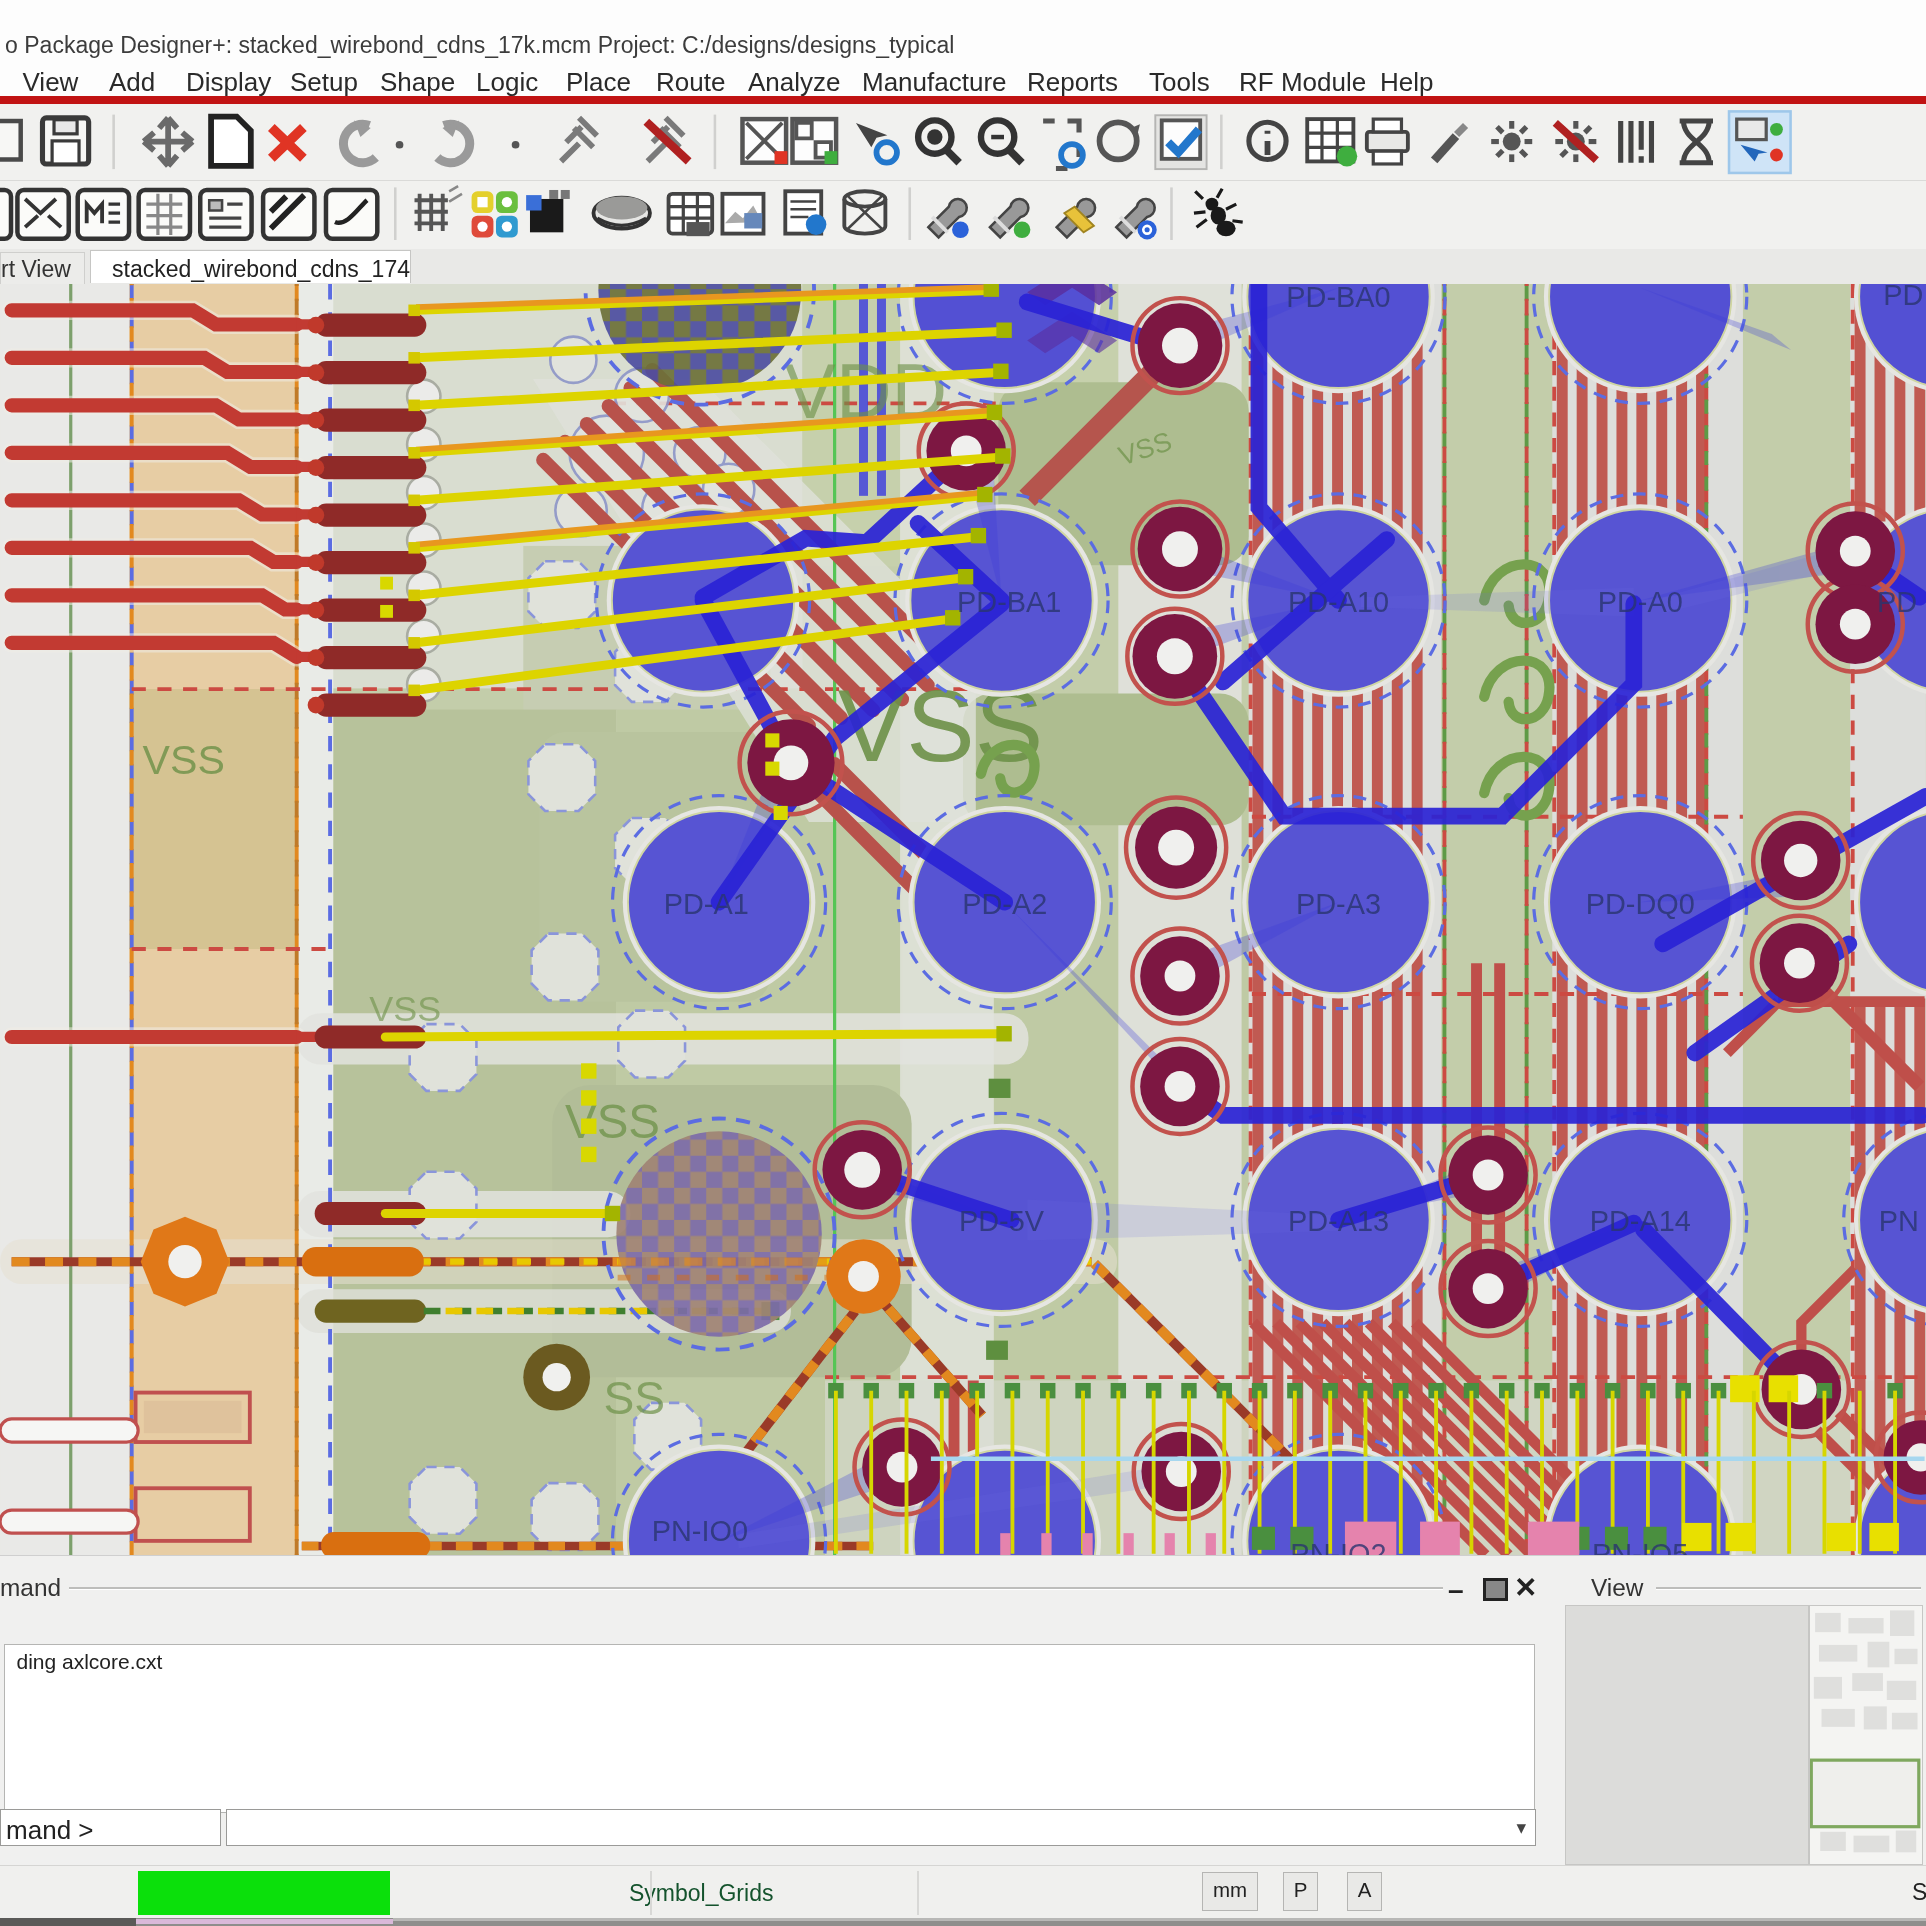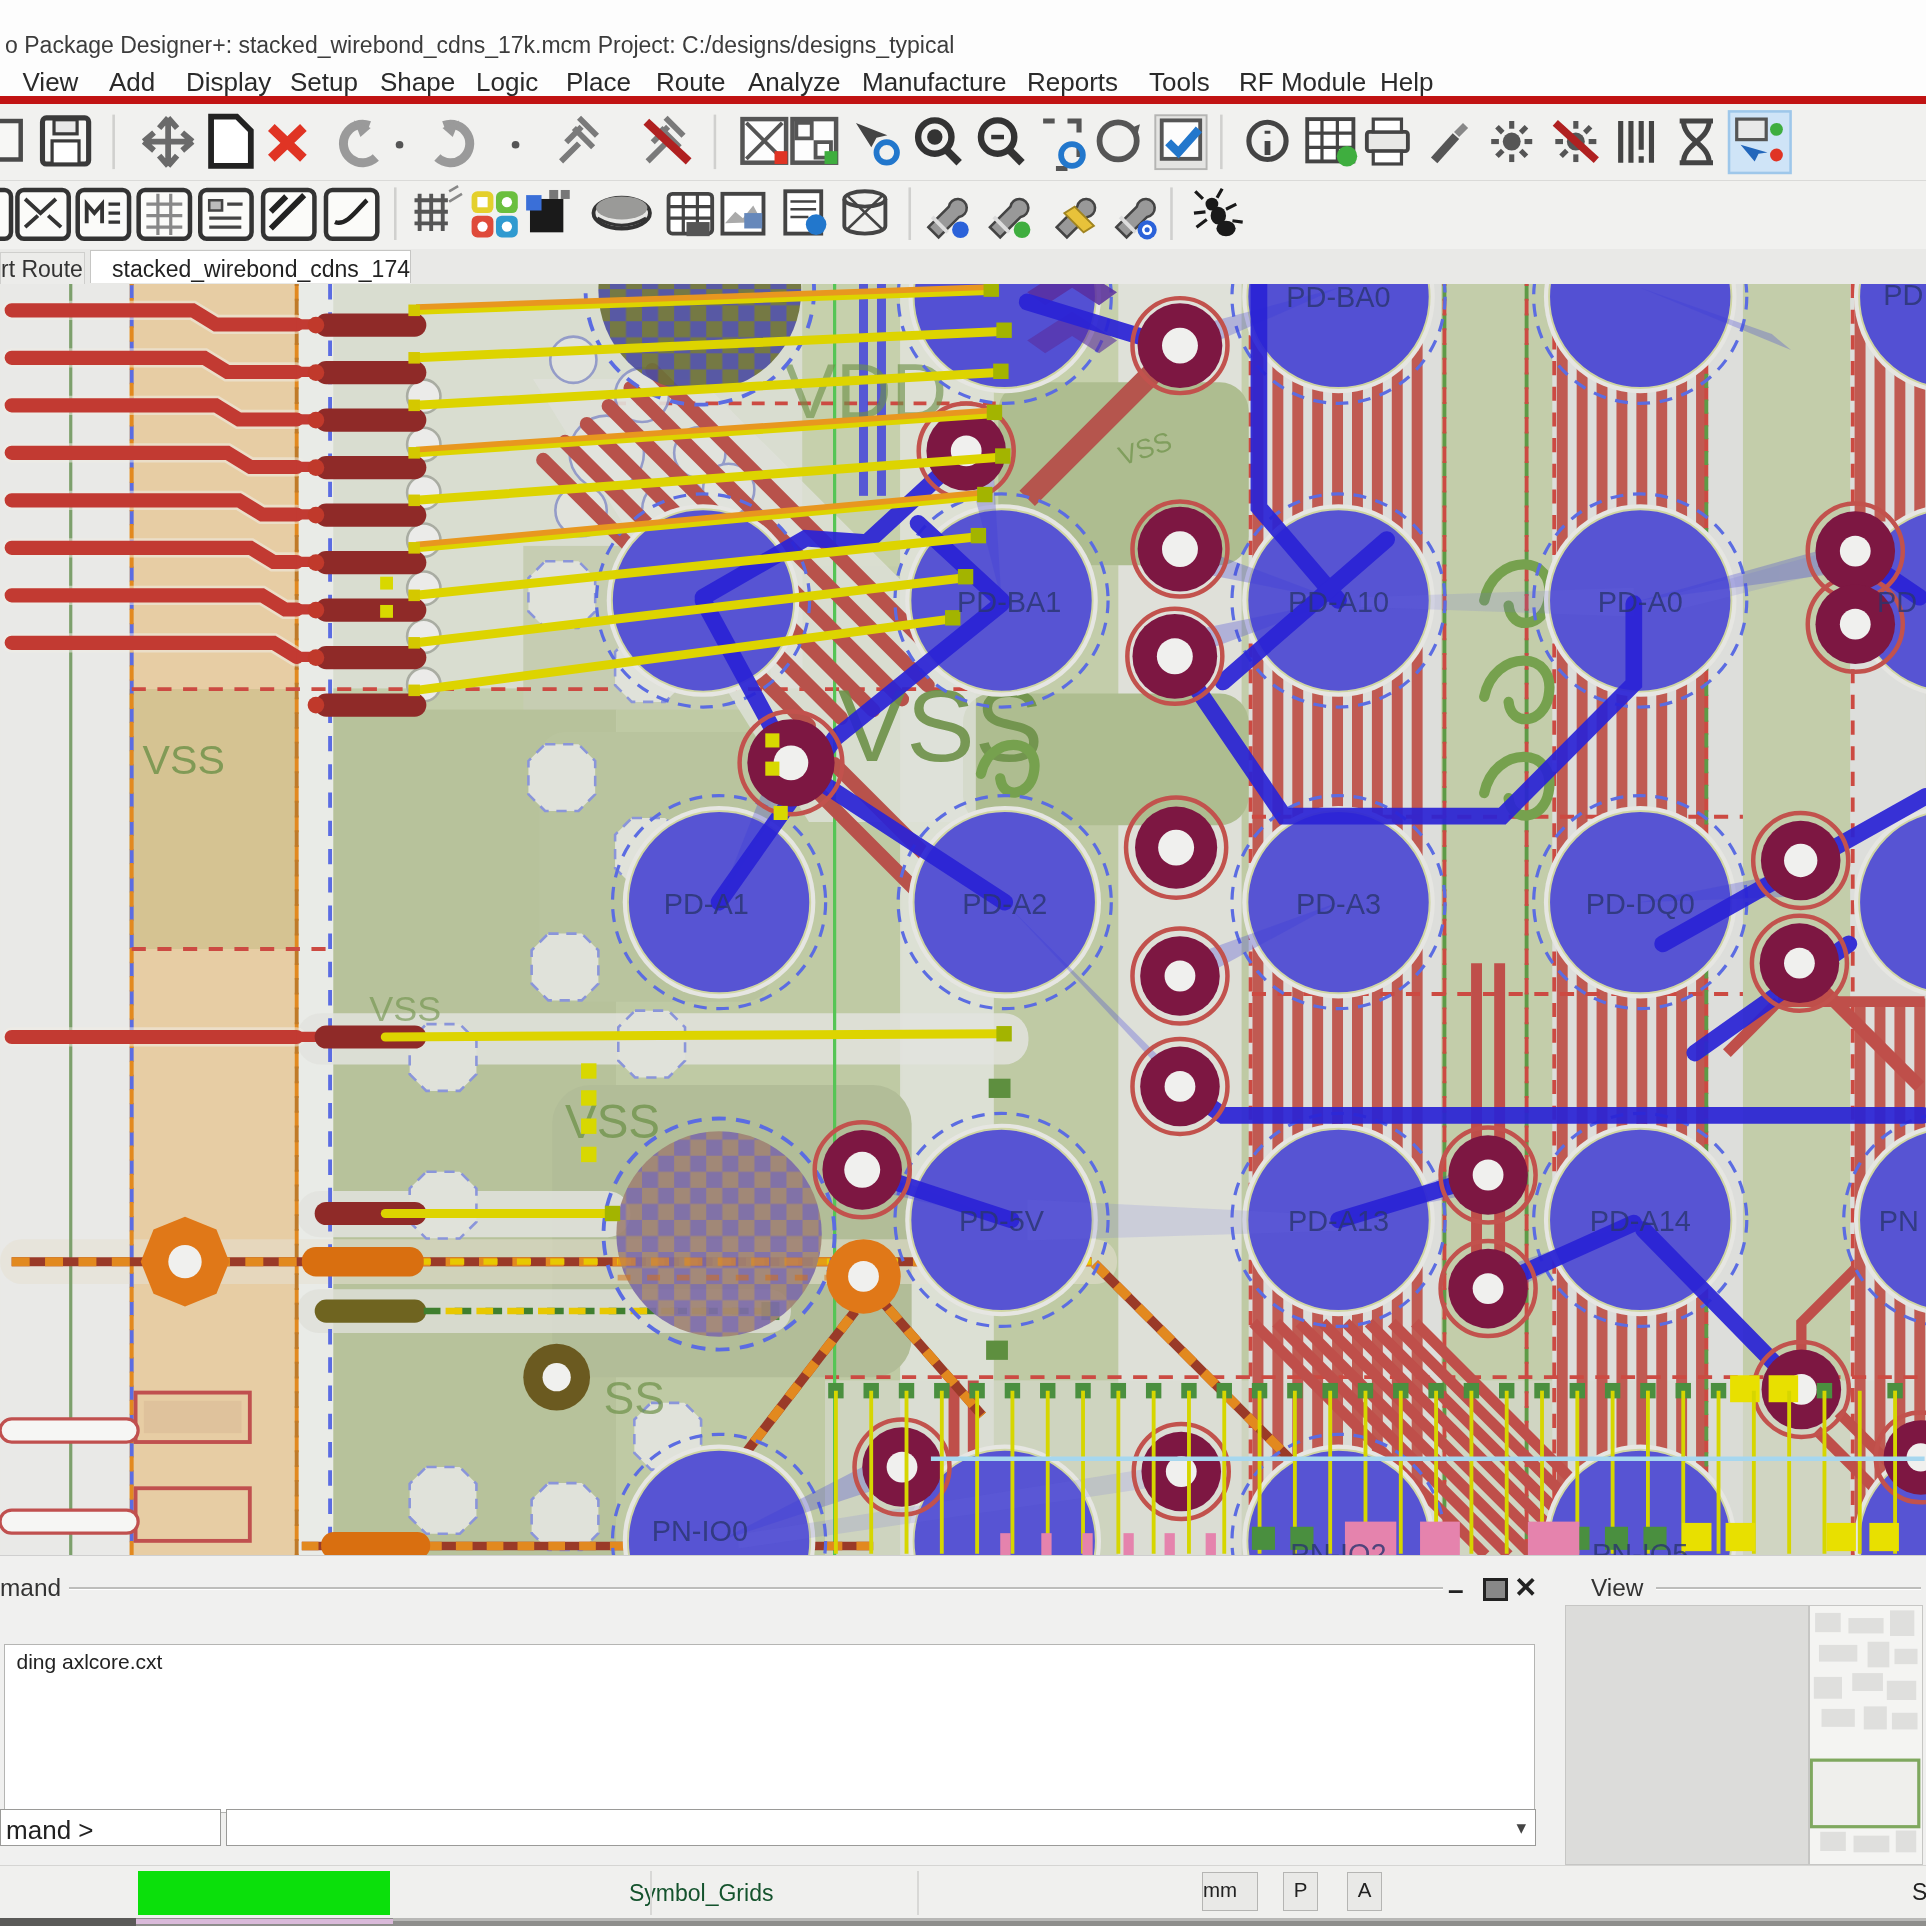--- a/index.html
+++ b/index.html
@@ -281,21 +281,21 @@
 <line x1="1825" y1="10" x2="1825" y2="92" stroke="#d0d0ce" stroke-width="4"></line>
 <g transform="translate(1900,0)" fill="#1a1a1a">
         <circle cx="-12" cy="36" r="10"></circle>
         <ellipse cx="-2" cy="54" rx="12" ry="14"></ellipse>
         <ellipse cx="10" cy="74" rx="15" ry="12"></ellipse>
         <path d="M-26,28 l-12,-12 M-4,26 l8,-14 M-22,48 l-18,2 M-20,60 l-16,12 M10,44 l16,-8 M20,62 l16,2" stroke="#1a1a1a" stroke-width="5" fill="none"></path>
       </g>
 </svg>
 </div>
 <div class="abs" id="tabrow">
-<div class="tab1">rt Route</div>
+<div class="tab1">rt View</div>
 <div class="tab2">stacked_wirebond_cdns_174</div>
 </div>
 <div class="abs" id="canvas">
 <svg width="1926" height="1271" viewBox="0 442 3000 1980" xmlns="http://www.w3.org/2000/svg">
 <defs>
 <pattern id="chk1" width="50" height="50" patternUnits="userSpaceOnUse">
 <rect width="50" height="50" fill="#4d4da0"></rect>
 <rect x="0" y="0" width="25" height="25" fill="#6c7038"></rect>
 <rect x="25" y="25" width="25" height="25" fill="#6c7038"></rect>
 </pattern>
@@ -1005,21 +1005,21 @@
 </g>
 <rect x="2" y="240" width="168" height="104" fill="#efefec" stroke="#7fa85f" stroke-width="5"></rect>
 </svg>
 </div>
 </div>
 <div class="abs" id="statusbar">
 <div class="abs" style="left:138px;top:5.1px;width:252px;height:44px;background:#0be00b;"></div>
 <div class="abs" style="left:629px;top:14px;font-size:23px;color:#14532d;">Symbol_Grids</div>
 <div class="abs" style="left:650px;top:5.1px;width:1.9px;height:44px;background:#d8d8d6;"></div>
 <div class="abs" style="left:917px;top:5.1px;width:1.9px;height:44px;background:#d8d8d6;"></div>
-<div class="abs" style="left:1202px;top:6.4px;width:56px;height:39px;background:#e9e9e7;border:1.9px solid #b5b5b3;box-sizing:border-box;font-size:20.5px;color:#222;text-align:left;padding-top:5.1px;">mm</div>
+<div class="abs" style="left:1202px;top:6.4px;width:56px;height:39px;background:#e9e9e7;border:1.9px solid #b5b5b3;box-sizing:border-box;font-size:20.5px;color:#222;text-align:center;padding-top:5.1px;">mm</div>
 <div class="abs" style="left:1283px;top:6.4px;width:35px;height:39px;background:#e9e9e7;border:1.9px solid #b5b5b3;box-sizing:border-box;font-size:20.5px;color:#222;text-align:center;padding-top:5.1px;">P</div>
 <div class="abs" style="left:1347px;top:6.4px;width:35px;height:39px;background:#e9e9e7;border:1.9px solid #b5b5b3;box-sizing:border-box;font-size:20.5px;color:#222;text-align:center;padding-top:5.1px;">A</div>
 <div class="abs" style="left:1912px;top:13px;font-size:23px;color:#222;">S</div>
 </div>
 <div class="abs" id="bottomstrip">
 <div class="abs" style="left:0;top:0;width:136px;height:7.7px;background:#5a5a58;"></div>
 <div class="abs" style="left:136px;top:1.3px;width:257px;height:5.1px;background:#d9b9d9;"></div>
 <div class="abs" style="left:393px;top:0;width:1533px;height:3.2px;background:#b8b8b6;"></div>
 </div>
 

